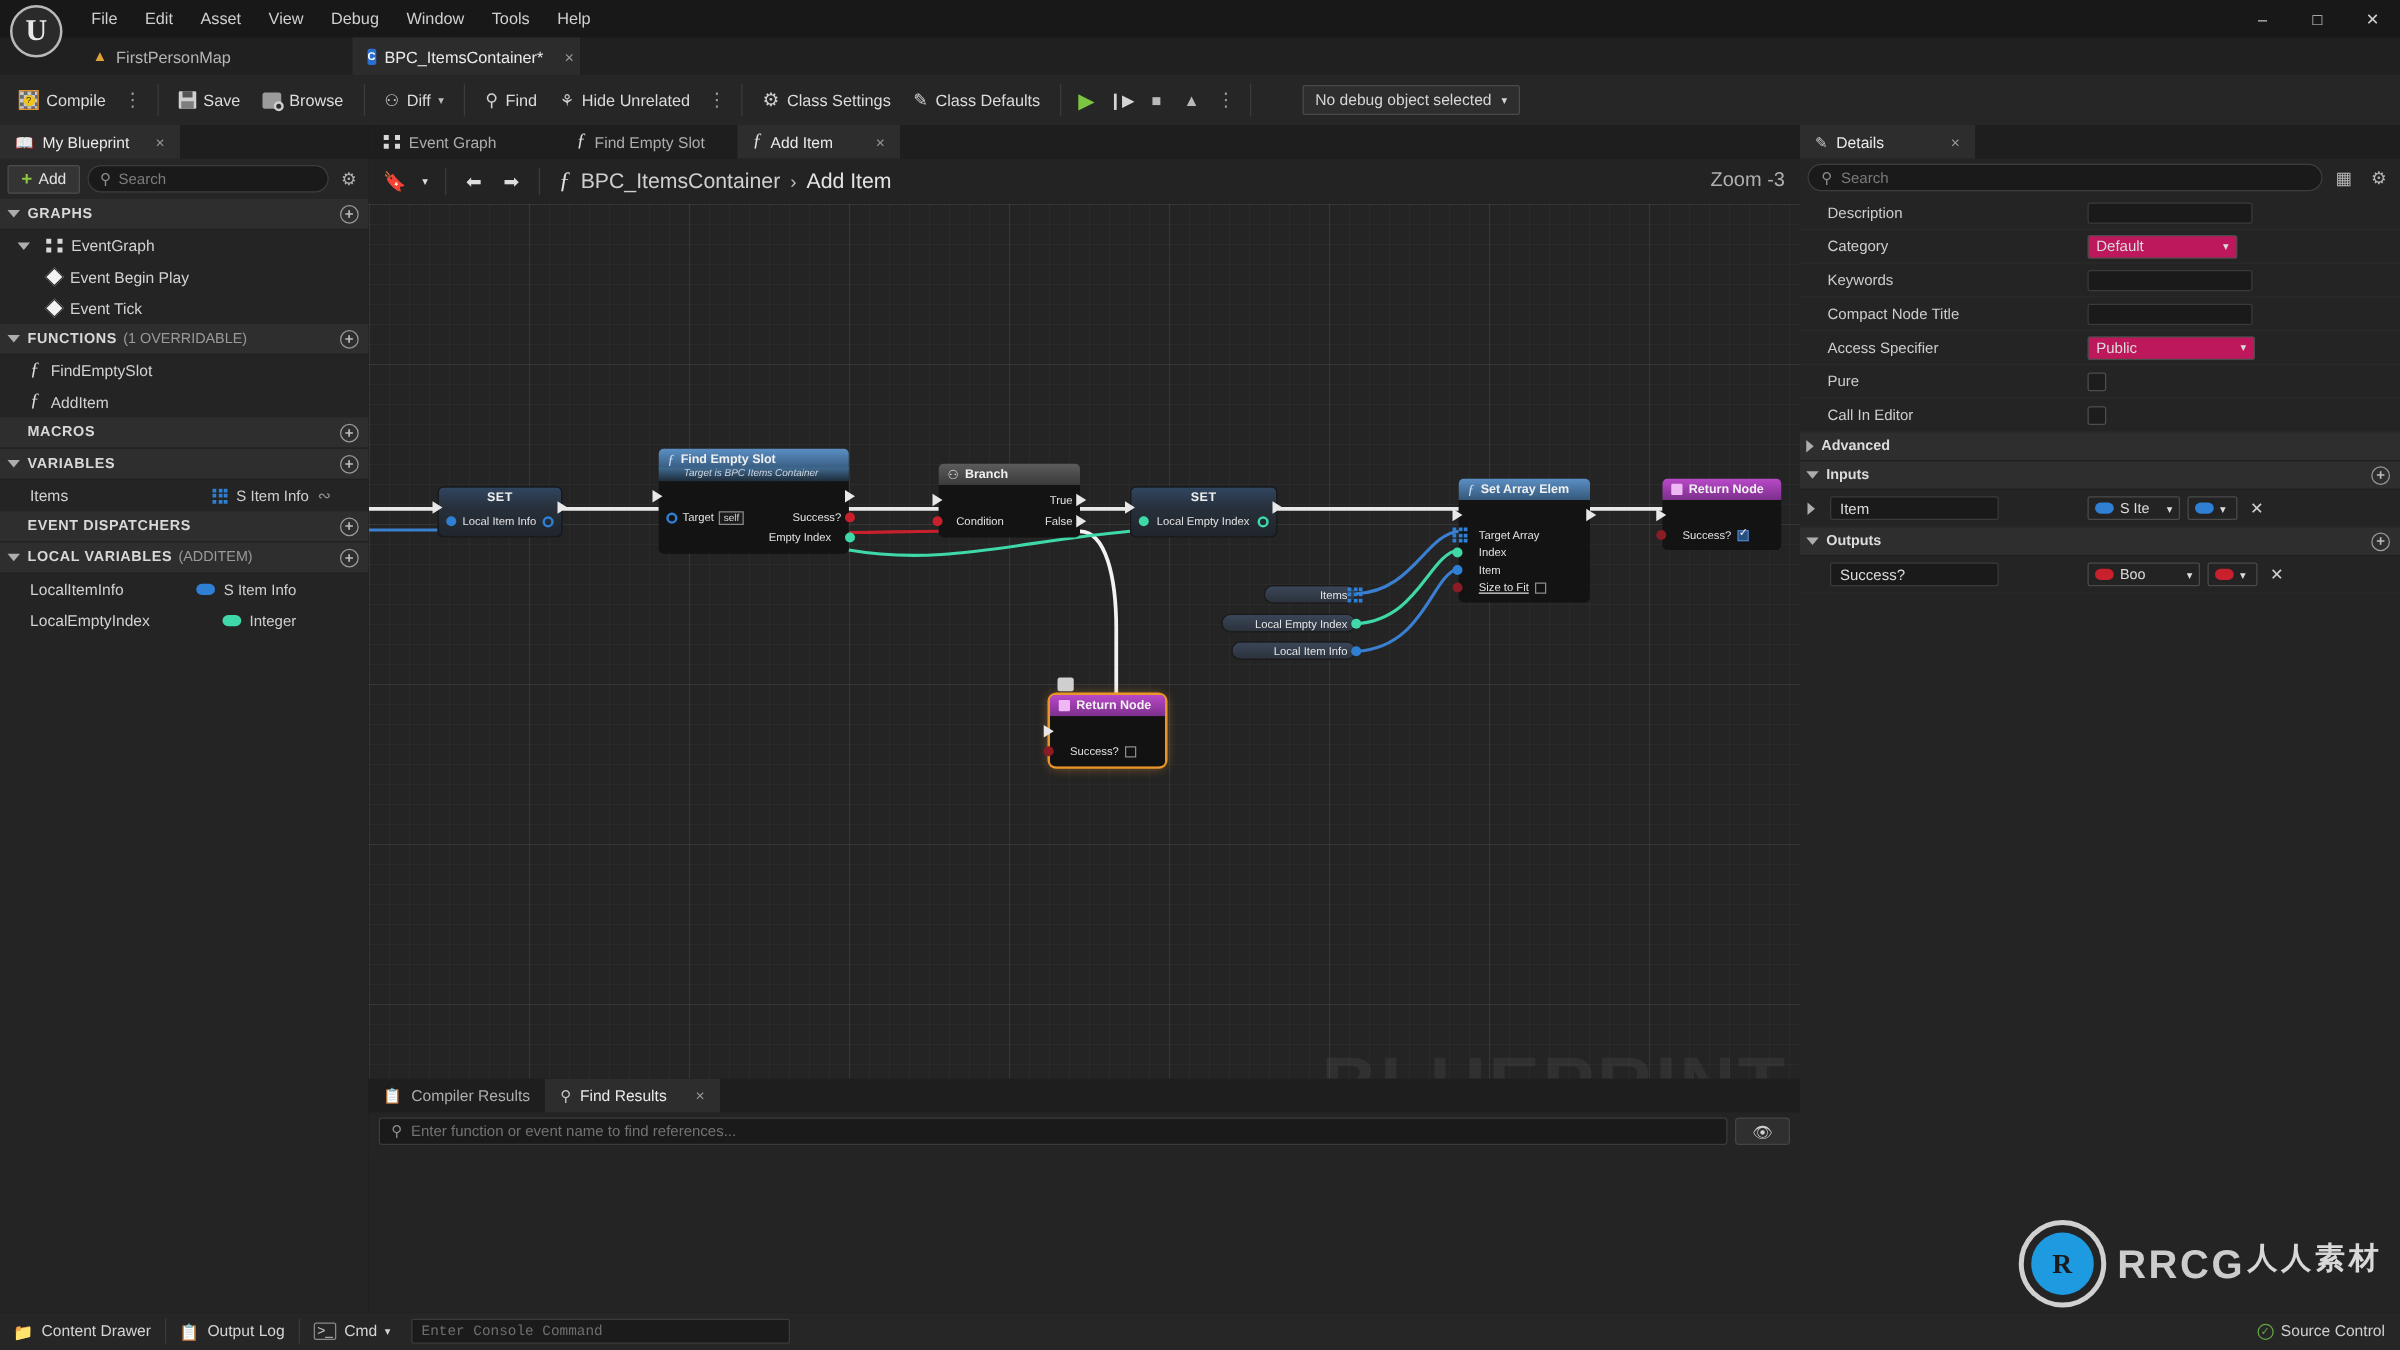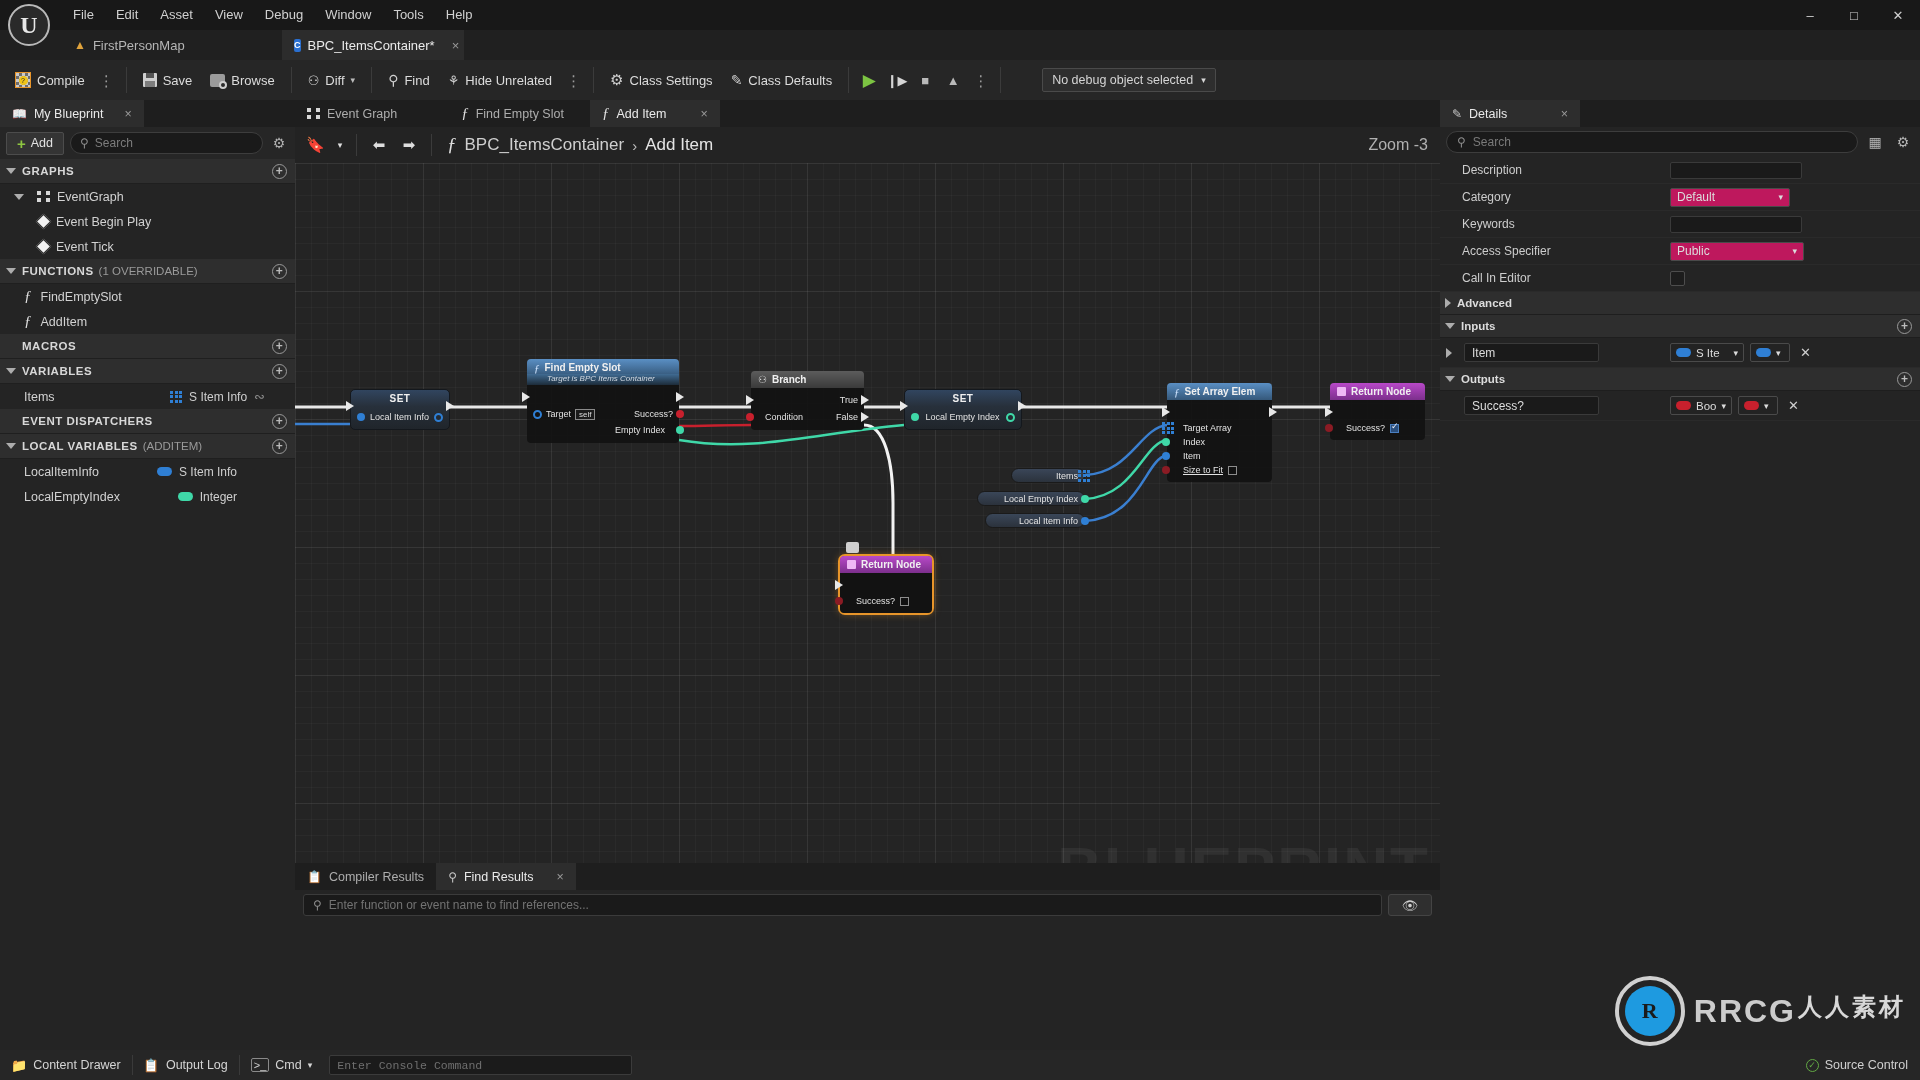--- a/index.html
+++ b/index.html
@@ -794,29 +794,41 @@
         </span>
       </span>
     </div>
     <div class="det-row">
       <span class="det-label">Keywords</span>
       <span class="det-val">
           <span class="txtfield"></span>
         </span>
     </div>
     <div class="det-row">
+      <span class="det-label">Compact Node Title</span>
+      <span class="det-val">
+          <span class="txtfield"></span>
+        </span>
+    </div>
+    <div class="det-row">
       <span class="det-label">Access Specifier</span>
       <span class="det-val">
         <span class="combo" style="width:134px;">
           <span>Public</span>
           <span style="font-size:9px;">▾</span>
         </span>
       </span>
     </div>
     <div class="det-row">
+      <span class="det-label">Pure</span>
+      <span class="det-val">
+          <span class="cbox"></span>
+        </span>
+    </div>
+    <div class="det-row">
       <span class="det-label">Call In Editor</span>
       <span class="det-val">
           <span class="cbox"></span>
         </span>
     </div>
 
     <div class="det-section">
       <span class="tri right"></span>
       <span>Advanced</span>
     </div>
@@ -848,21 +860,21 @@
     <div class="det-section">
       <span class="tri down"></span>
       <span>Outputs</span>
       <span class="circ-plus">+</span>
     </div>
     <div class="det-row" style="height:30px;">
       <span style="display:flex;align-items:center;gap:6px;padding-left:24px;">
         <span class="param-name">Success?</span>
       </span>
       <span class="det-val" style="gap:6px;">
-        <span class="type-combo" style="width:62px;">
+        <span class="type-combo" style="width:90px;">
           <span class="pill" style="background:#c8202d;"></span>
           <span>Boo</span>
           <span style="font-size:9px;margin-left:auto;">▾</span>
         </span>
         <span class="type-combo" style="width:40px;">
           <span class="pill" style="background:#c8202d;"></span>
           <span style="font-size:9px;">▾</span>
         </span>
         <span class="x-btn">✕</span>
       </span>

